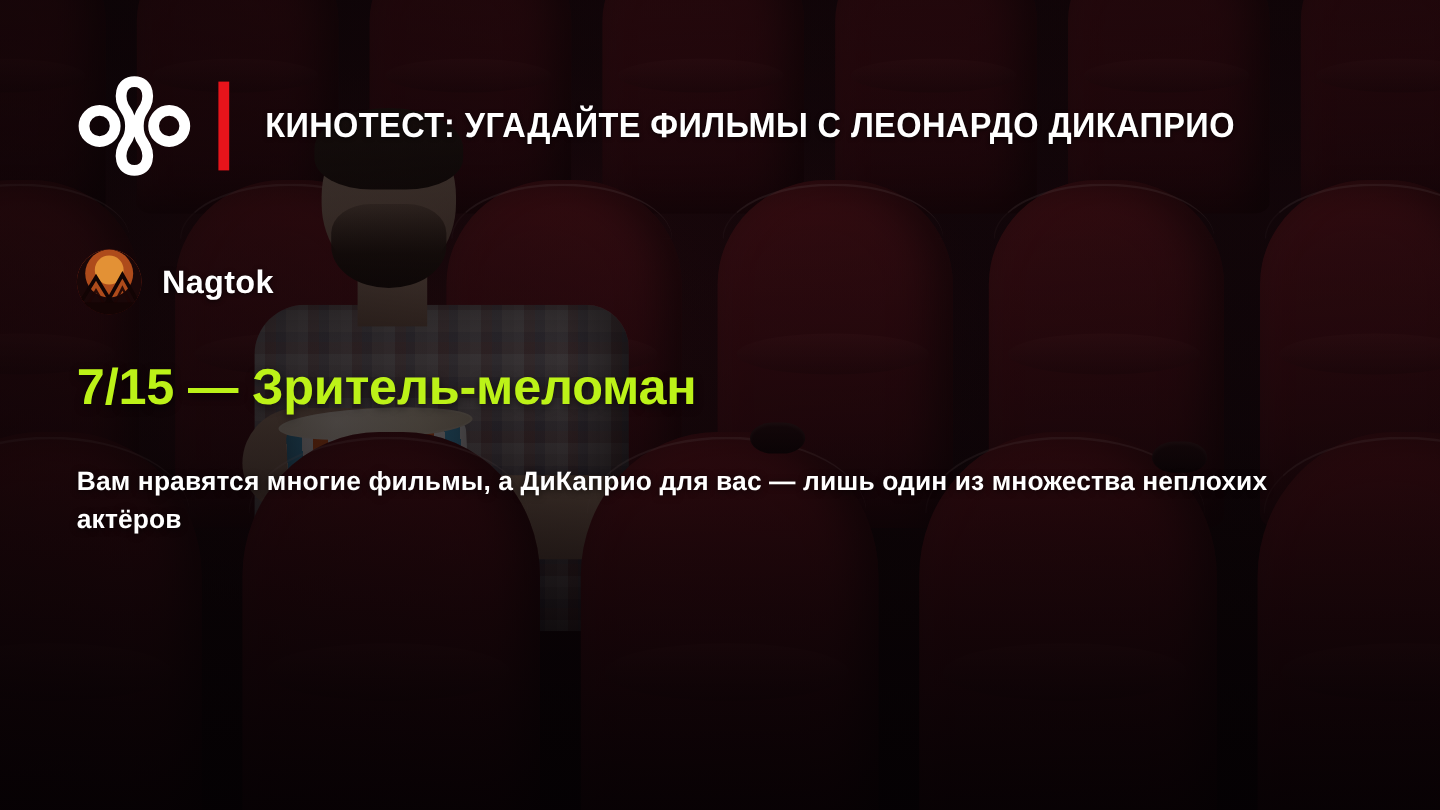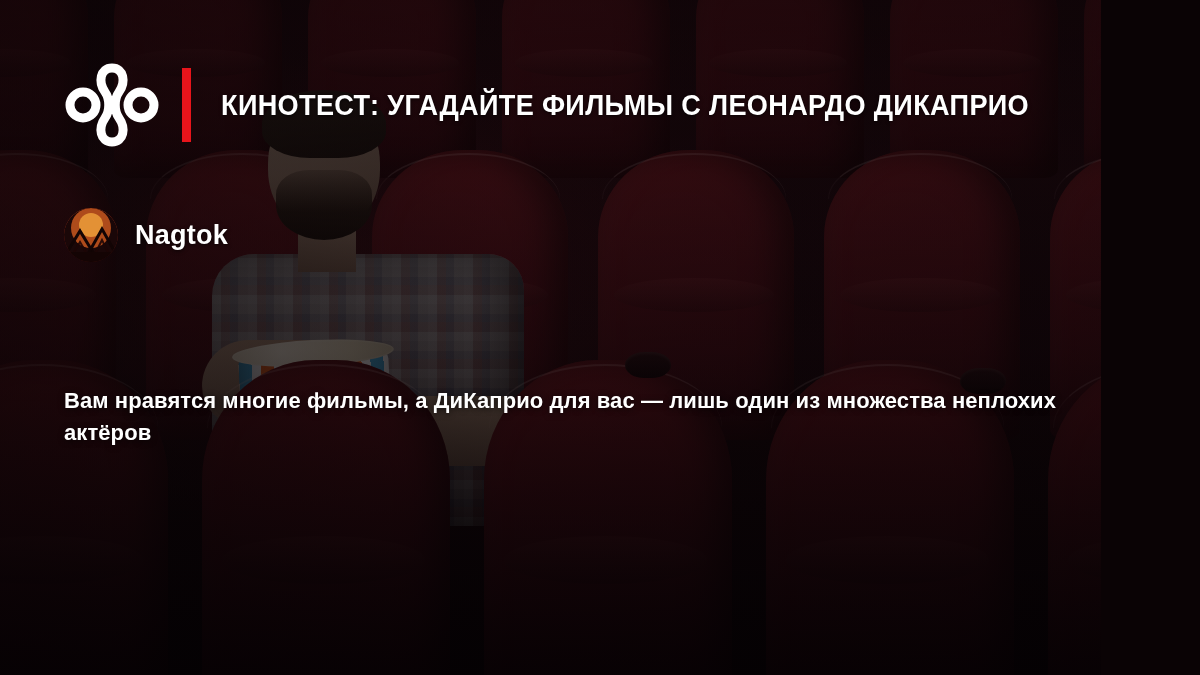--- a/index.html
+++ b/index.html
@@ -1,19 +1,19 @@
 <!DOCTYPE html>
 <html><head>
 <meta charset="utf-8">
 <style>
   * { margin:0; padding:0; box-sizing:border-box; }
   html,body { width:1200px; height:675px; overflow:hidden; background:#0a0305; }
   body { font-family:"Liberation Sans", sans-serif; }
 
-  .card { position:relative; width:1101px; height:675px; overflow:hidden; background:#12050a; }
+  .card { position:relative; width:1200px; height:675px; overflow:hidden; background:#12050a; }
 
   
   .photo { position:absolute; inset:0; overflow:hidden;
            background:
              radial-gradient(ellipse 60% 50% at 28% 42%, rgba(120,30,35,.35), transparent 70%),
              linear-gradient(180deg,#2a0c12 0%,#200910 40%,#150609 75%,#0b0305 100%);
   }
 
   
   .seatrow { position:absolute; left:-80px; width:1400px; display:flex; }
@@ -257,17 +257,18 @@
               <path d="M9 46 L16 34 L23 46 Z"></path>
               <path d="M31 46 L38 32 L45 46 Z"></path>
             </g>
             <rect y="44" width="54" height="10" fill="#140404"></rect>
           </g>
         </svg>
       </div>
       <div class="author-name">Nagtok</div>
     </div>
 
+    <div class="result-title">7/15 — Зритель-меломан</div>
 
     <div class="result-desc">Вам нравятся многие фильмы, а ДиКаприо для вас — лишь один из множества неплохих актёров</div>
 
   </div>
 </div>
 
 </body></html>

